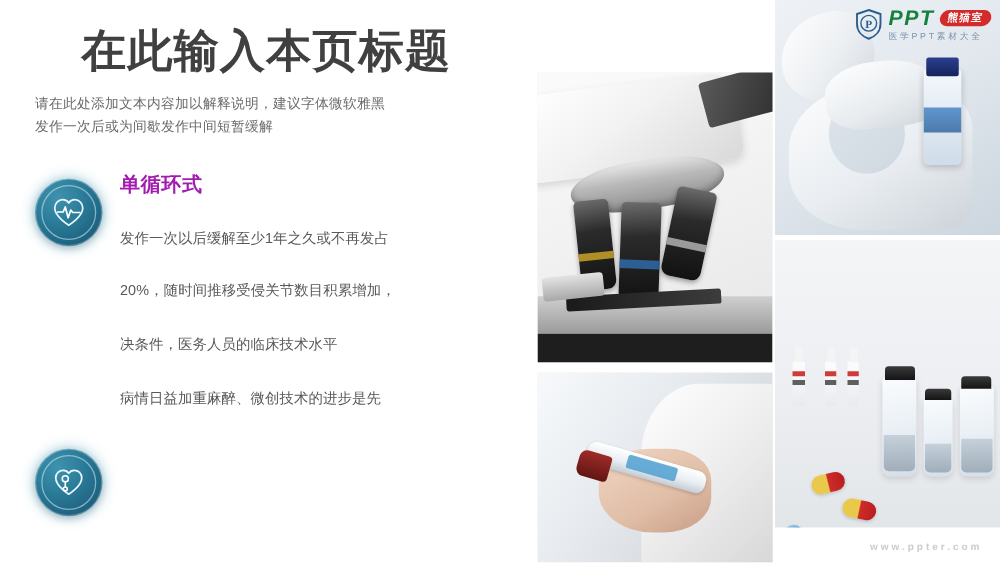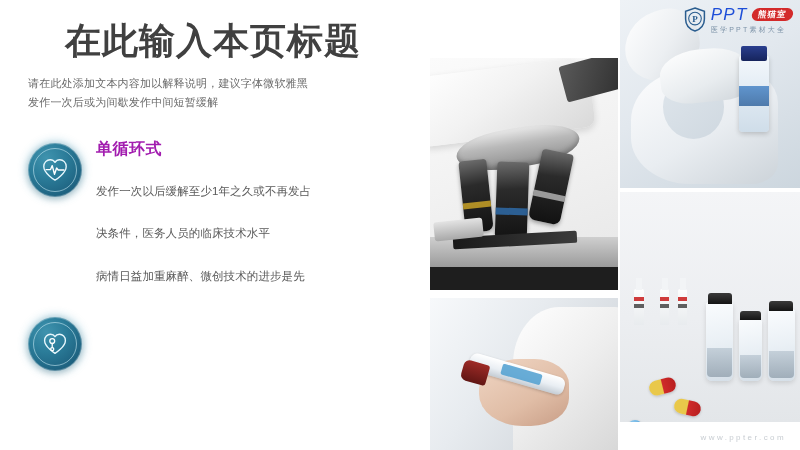--- a/index.html
+++ b/index.html
@@ -200,42 +200,43 @@
   .logo {
     position: absolute;
     right: 8px; top: 6px;
     display: flex; align-items: center; gap: 5px;
     z-index: 40;
   }
   .logo-shield { width: 22px; height: 25px; display:block; }
   .logo-texts { display: flex; flex-direction: column; line-height: 1; }
   .logo-row1 { display: flex; align-items: center; gap: 4px; }
   .logo-ppt {
-    font-size: 17px; font-weight: normal; font-style: italic;
-    color: #1d4ed8; letter-spacing: 1.2px;
+    font-size: 17px; font-weight: bold; font-style: italic;
+    color: #15803d; letter-spacing: 1.2px;
   }
   .logo-tag {
     background: #d32a2a; color: #fff;
     font-size: 8.5px; font-weight: bold;
     padding: 2px 6px; border-radius: 8px;
     letter-spacing: 1px; transform: skewX(-10deg);
   }
   .logo-sub {
     font-size: 7px; color: #7d93a8;
     letter-spacing: 2.2px; margin-top: 3px;
   }
 
   
   .watermark {
     position: absolute;
     right: 14px; bottom: 8px;
     font-size: 8px;
     color: #c8cdd2;
     letter-spacing: 2.4px;
     z-index: 40;
+    font-weight: bold;
   }
 </style>
 </head>
 <body>
 
 <div id="slide">
 
   <div class="left-col">
 
     <div class="page-title">在此输入本页标题</div>
@@ -251,20 +252,21 @@
         <div class="badge">
           <svg viewBox="0 0 32 30">
             <path d="M16 27.5 C16 27.5 2.2 19.2 2.2 10.6 C2.2 5.8 5.8 2.4 10.1 2.4 C12.8 2.4 14.9 3.8 16 5.6 C17.1 3.8 19.2 2.4 21.9 2.4 C26.2 2.4 29.8 5.8 29.8 10.6 C29.8 19.2 16 27.5 16 27.5 Z" fill="none" stroke="#e7f7fd" stroke-width="1.7" stroke-linejoin="round"></path>
             <polyline points="5,14.5 10.5,14.5 12.6,9.6 15.4,20.2 18,12.6 20,15 27,15" fill="none" stroke="#ffffff" stroke-width="1.7" stroke-linecap="round" stroke-linejoin="round"></polyline>
           </svg>
         </div>
         <div class="bullet-body">
           <div class="bullet-title">单循环式</div>
           <div class="bullet-text">
             <div>发作一次以后缓解至少1年之久或不再发占</div>
+            <div>20%，随时间推移受侵关节数目积累增加，</div>
             <div>决条件，医务人员的临床技术水平</div>
             <div>病情日益加重麻醉、微创技术的进步是先</div>
           </div>
         </div>
       </div>
 
       <div class="bullet">
         <div class="badge">
           <svg viewBox="0 0 32 30">
             <path d="M16 26.5 C16 26.5 3.2 18.6 3.2 10.6 C3.2 6.1 6.6 3.0 10.5 3.0 C13.0 3.0 15.0 4.3 16 6.0 C17.0 4.3 19.0 3.0 21.5 3.0 C25.4 3.0 28.8 6.1 28.8 10.6 C28.8 18.6 16 26.5 16 26.5 Z" fill="none" stroke="#e7f7fd" stroke-width="1.7" stroke-linejoin="round"></path>

